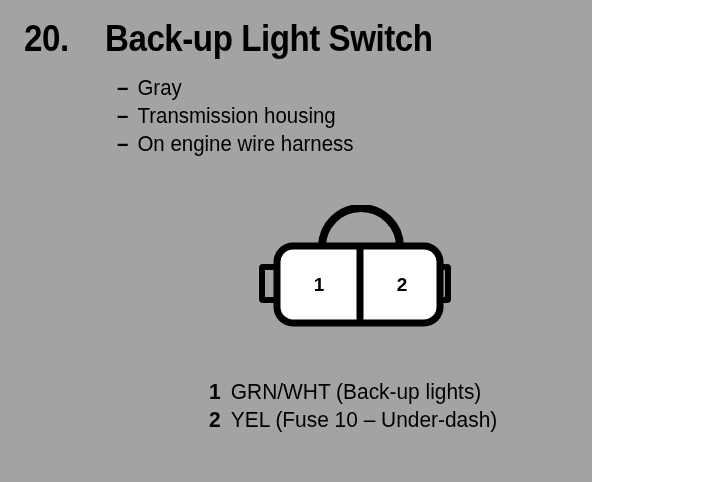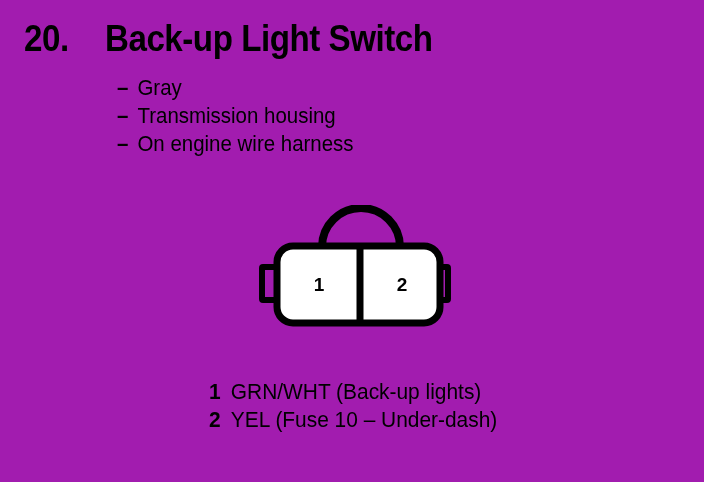--- a/index.html
+++ b/index.html
@@ -7,23 +7,23 @@
     margin: 0;
     padding: 0;
     background: #ffffff;
   }
   body {
     font-family: "Liberation Sans", sans-serif;
     color: #000000;
   }
   #page {
     position: relative;
-    width: 704px;
+    width: 592px;
     height: 482px;
-    background: #a21caf;
+    background: #a3a3a3;
     overflow: hidden;
   }
 
   
   .heading {
     position: absolute;
     left: 24px;
     top: 18px;
     display: flex;
     align-items: baseline;

